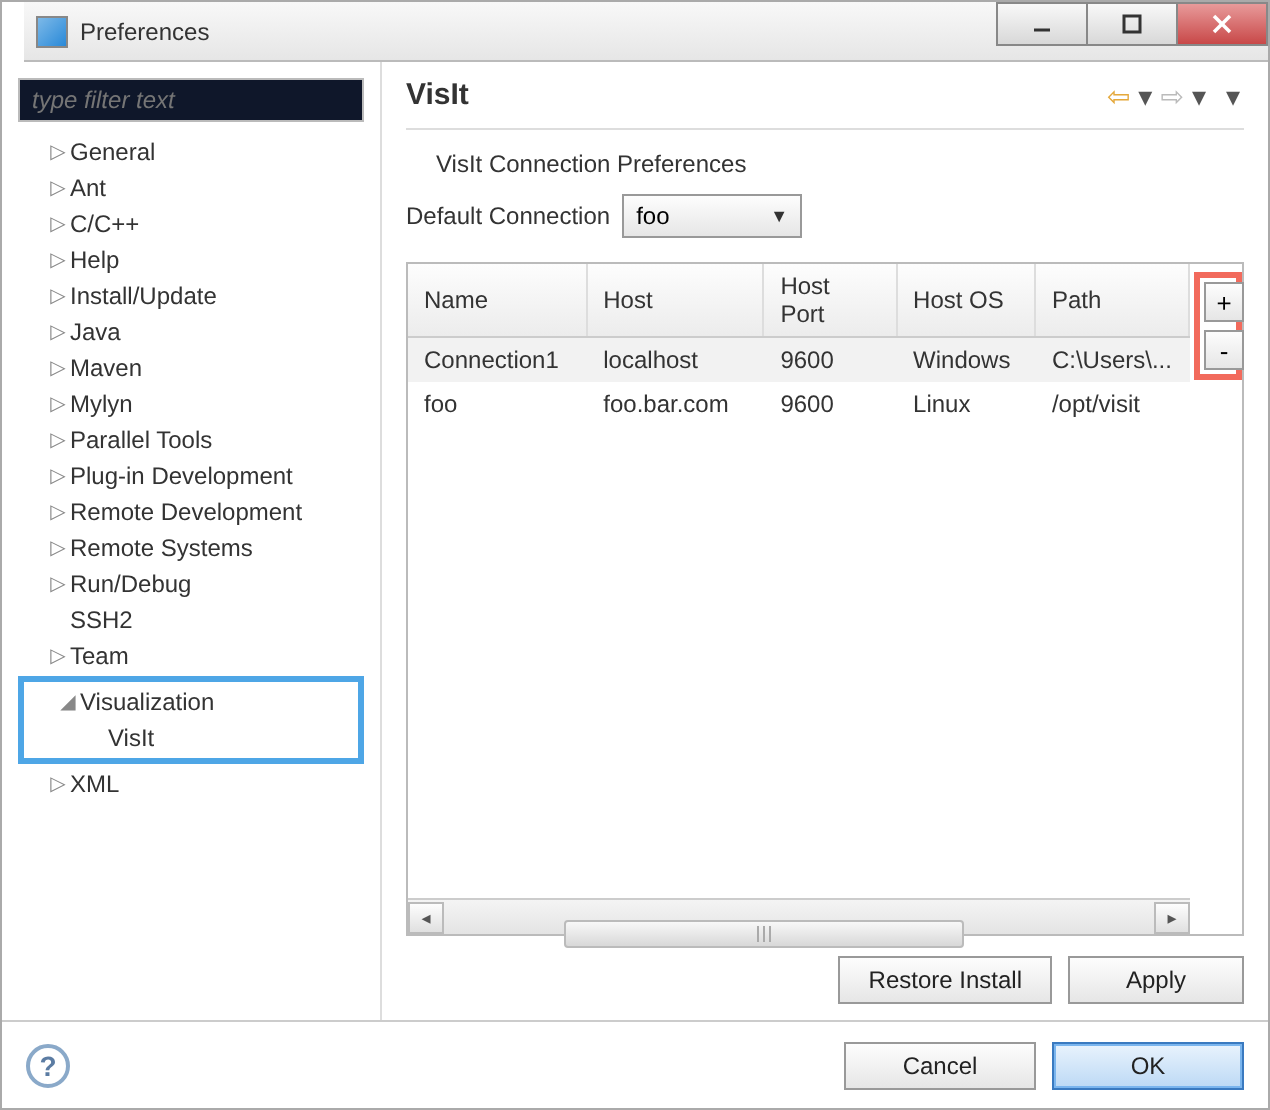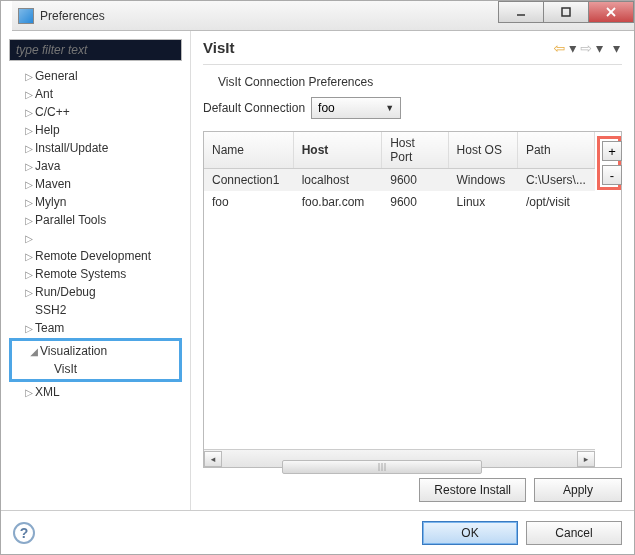--- a/index.html
+++ b/index.html
@@ -127,21 +127,21 @@
     font-weight:normal;
     color:#333;
   }
   td {
     padding:4px 8px;
     color:#333;
     border-right:1px solid transparent;
   }
   .row-sel td { background:#f2f2f2; }
   .col-name{width:90px;}
-  .col-host{width:90px;font-weight:bold;}
+  .col-host{width:90px;}
   .col-port{width:70px;}
   .col-os{width:70px;}
   .col-path{width:70px;}
 
   .addremove {
     position:absolute;
     right:-2px; top:0;
     width:28px;
     padding:4px 2px;
     display:flex; flex-direction:column; gap:4px;
@@ -282,20 +282,21 @@
         <div class="tree-item level1">
           <span class="arrow">▷</span>
           <span>Mylyn</span>
         </div>
         <div class="tree-item level1">
           <span class="arrow">▷</span>
           <span>Parallel Tools</span>
         </div>
         <div class="tree-item level1">
           <span class="arrow">▷</span>
+          <span>Plug-in Development</span>
         </div>
         <div class="tree-item level1">
           <span class="arrow">▷</span>
           <span>Remote Development</span>
         </div>
         <div class="tree-item level1">
           <span class="arrow">▷</span>
           <span>Remote Systems</span>
         </div>
         <div class="tree-item level1">
@@ -402,15 +403,15 @@
 
     <div class="action-row">
       <div class="btn">Restore Install</div>
       <div class="btn">Apply</div>
     </div>
   </div>
 </div>
 
 <div class="bottombar">
   <div class="help-icon">?</div>
+  <div class="btn" style="min-width:96px">Cancel</div>
   <div class="btn btn-primary" style="min-width:96px">OK</div>
-  <div class="btn" style="min-width:96px">Cancel</div>
 </div>
 
 </body></html>

